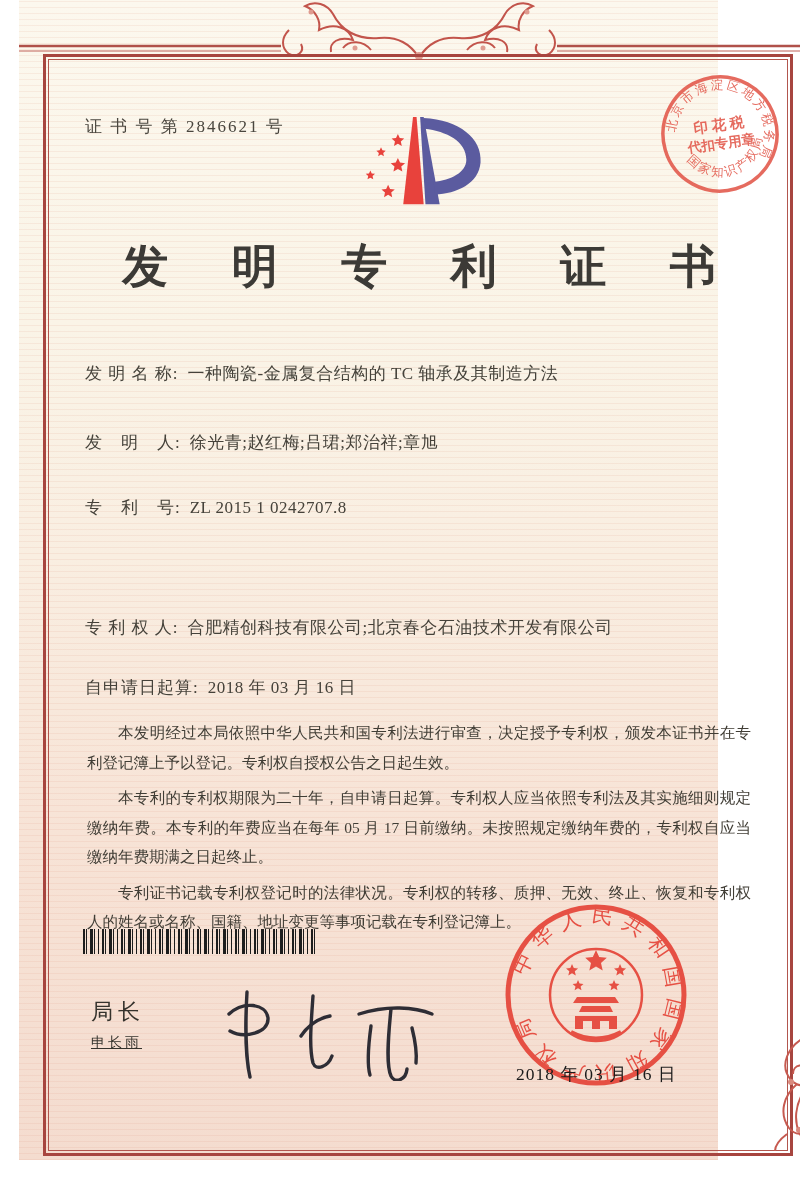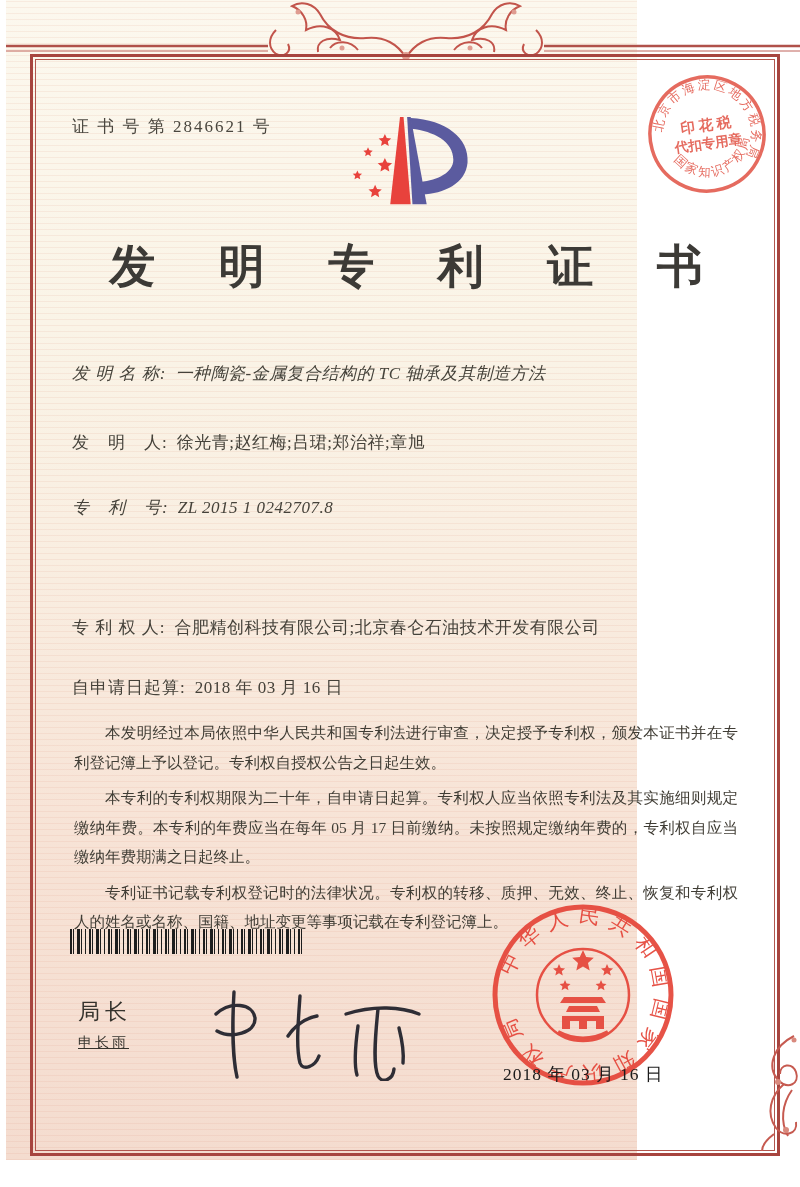--- a/index.html
+++ b/index.html
@@ -2,21 +2,21 @@
 <html><head>
 <meta charset="utf-8">
 <style>
   html,body{margin:0;padding:0;}
   body{
     width:800px;height:1187px;position:relative;overflow:hidden;
     background:#ffffff;
     font-family:"Liberation Serif","DejaVu Serif",serif;
   }
   .page{
-    position:absolute;left:6px;top:0;width:631px;height:1160px;
+    position:absolute;left:19px;top:0;width:699px;height:1160px;
     background:
       repeating-linear-gradient(0deg, rgba(221,145,122,.13) 0 1px, rgba(0,0,0,0) 1px 6px),
       linear-gradient(180deg,#fcf8ee 0%,#faf4e7 28%,#f9eee1 48%,#f7e3d6 72%,#f4dccf 100%);
   }
   .frame{
     position:absolute;left:24px;top:54px;width:744px;height:1096px;
     border:3px solid #a7453f;
   }
   .frame-inner{position:absolute;inset:2px;border:1px solid #b2564e;}
   .abs{position:absolute;}
@@ -24,21 +24,21 @@
     left:66px;top:115px;font-size:17px;color:#4a463e;letter-spacing:2px;white-space:nowrap;
   }
   .title{
     left:0;top:236px;width:800px;text-align:center;
     font-size:46px;font-weight:600;color:#3c3a36;
     letter-spacing:26px;text-indent:26px;white-space:nowrap;
   }
   .field-row{left:66px;font-size:17px;color:#45423a;white-space:nowrap;}
   .field-row .lbl{letter-spacing:1px;}
   .field-row .val{margin-left:9px;letter-spacing:.5px;}
-  .row-0{top:362px;font-style:italic;} .row-1{top:431px;} .row-2{top:496px;font-style:italic;}
+  .row-0{top:362px;} .row-1{top:431px;} .row-2{top:496px;}
   .row-3{top:556px;} .row-4{top:616px;text-align:center;} .row-5{top:676px;}
   .body-text{
     left:62px;top:712px;width:676px;color:#403d35;
     font-size:15.5px;line-height:29.5px;text-align:justify;
   }
   .body-text p{margin:6px;text-indent:2em;}
   .barcode{
     left:64px;top:929px;width:232px;height:25px;
     background:repeating-linear-gradient(90deg,
       #1d1d1d 0 2px,transparent 2px 3px,

